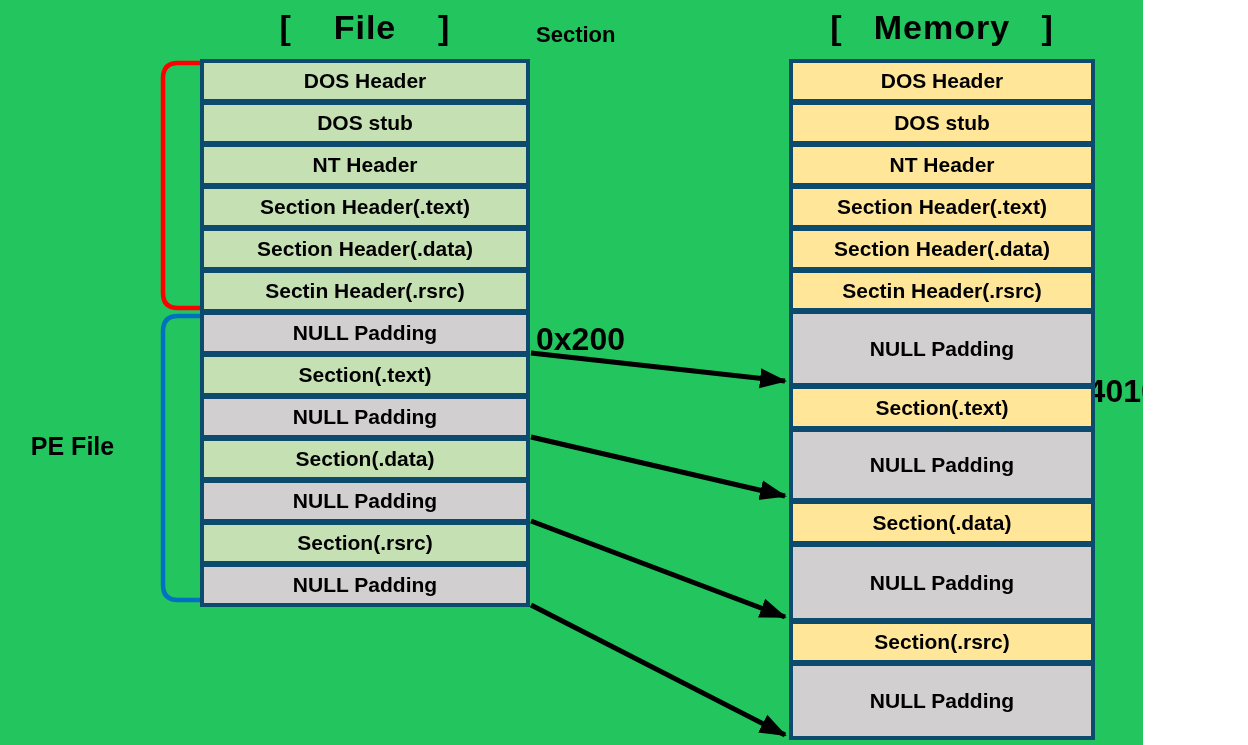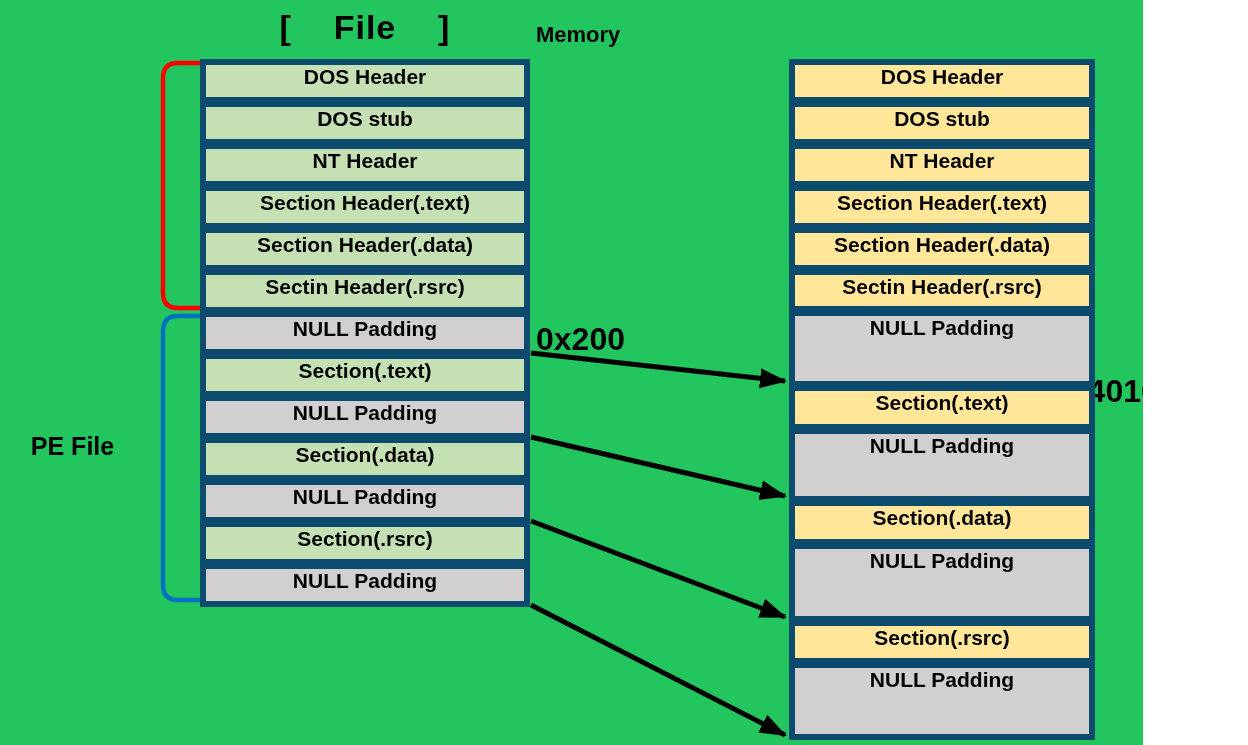--- a/index.html
+++ b/index.html
@@ -16,37 +16,38 @@
   .side-label{position:absolute;left:0;width:145px;text-align:center;font-size:25px;font-weight:bold;}
   .pe-header-label{top:166px;}
   .pe-body-label{top:432px;}
   .addr-value{position:absolute;font-size:32px;font-weight:bold;}
   .offset-value{left:536px;top:321px;}
   .va-value{left:1052px;top:373px;}
   .column{position:absolute;top:59px;}
   .file-col{left:200px;width:330px;}
   .mem-col{left:789px;width:306px;}
   .row{
-    box-sizing:border-box;border:6px solid #0c4a6e;margin-top:-2px;
-    display:flex;align-items:flex-start;justify-content:center;
+    box-sizing:border-box;border:4px solid #0c4a6e;margin-top:-2px;
+    display:flex;align-items:center;justify-content:center;
     font-size:21px;font-weight:bold;text-align:center;
   }
   .row:first-child{margin-top:0;}
   .row-green{background:#c5e0b3;}
   .row-yellow{background:#ffe699;}
   .row-gray{background:#d1cfcf;}
   .overlay{position:absolute;left:0;top:0;width:1248px;height:745px;pointer-events:none;}
 </style>
 </head>
 <body>
 
 <div class="canvas">
 
   <div class="title file-title">[    File    ]</div>
-  <div class="corner-label offset-label">Memory</div>
+  <div class="title memory-title">[   Memory   ]</div>
+  <div class="corner-label offset-label">Section</div>
 
   <div class="side-label pe-body-label">PE File</div>
 
   <div class="addr-value offset-value">0x200</div>
   <div class="addr-value va-value">0x401000</div>
 
   <svg class="overlay" viewBox="0 0 1248 745">
     <path d="M201,63 L178,63 Q163,63 163,78 L163,293 Q163,308 178,308 L201,308" fill="none" stroke="#ff0000" stroke-width="4.5" stroke-linecap="round"></path>
     <path d="M201,316 L178,316 Q163,316 163,331 L163,585 Q163,600 178,600 L201,600" fill="none" stroke="#0070c0" stroke-width="4.5" stroke-linecap="round"></path>
   </svg>

